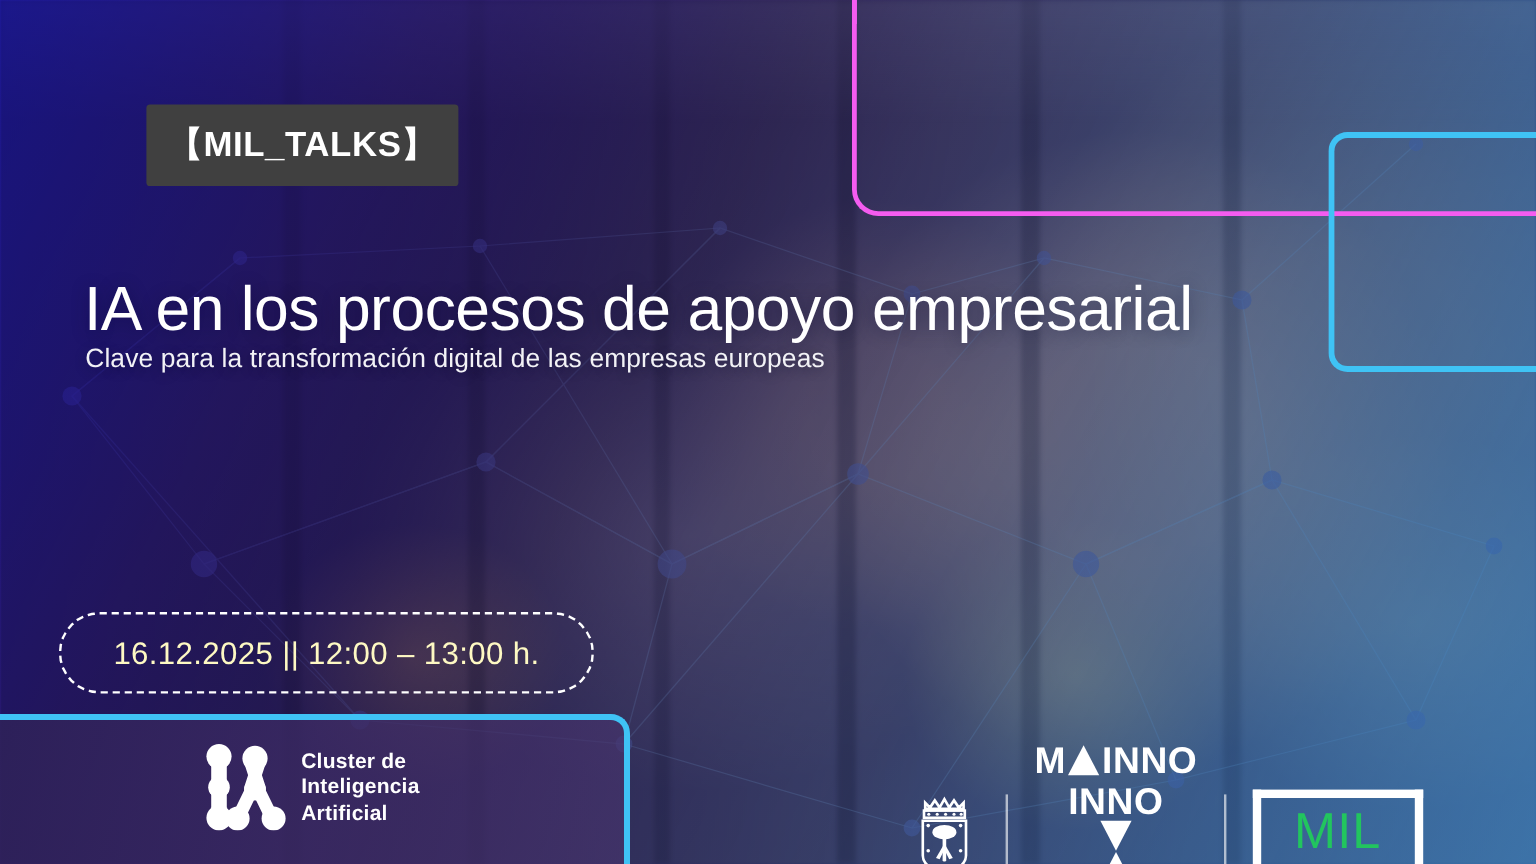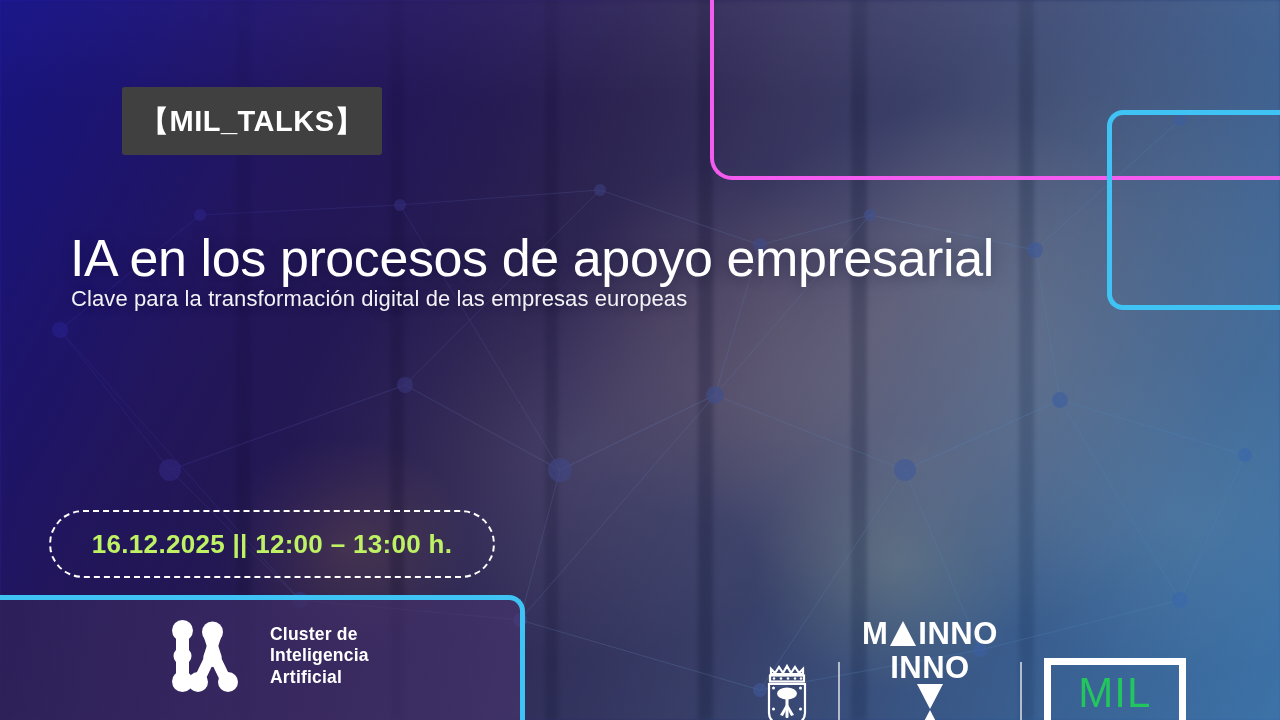--- a/index.html
+++ b/index.html
@@ -140,28 +140,28 @@
 
   
   .datepill{
     position:absolute; left:49px; top:510px;
     width:446px; height:68px;
     border:2px dashed #ffffff;
     border-radius:34px;
     display:flex; align-items:center; justify-content:center;
   }
   .datepill-text{
-    color:#bef264; font-size:26px; font-weight:700;
+    color:#fef9c3; font-size:26px; font-weight:400;
     letter-spacing:.3px; white-space:nowrap;
   }
 
   
   .cluster{
     position:absolute; left:168px; top:620px;
-    display:flex; align-items:center; gap:28px;
+    display:flex; align-items:center; gap:9px;
   }
   .cluster-mark{ width:74px; height:72px; display:block; }
   .cluster-words{
     color:#fff; font-size:17.5px; font-weight:700;
     line-height:1.22; letter-spacing:.2px; white-space:nowrap;
   }
 
   
   .lockup{
     position:absolute; left:762px; top:618px;

